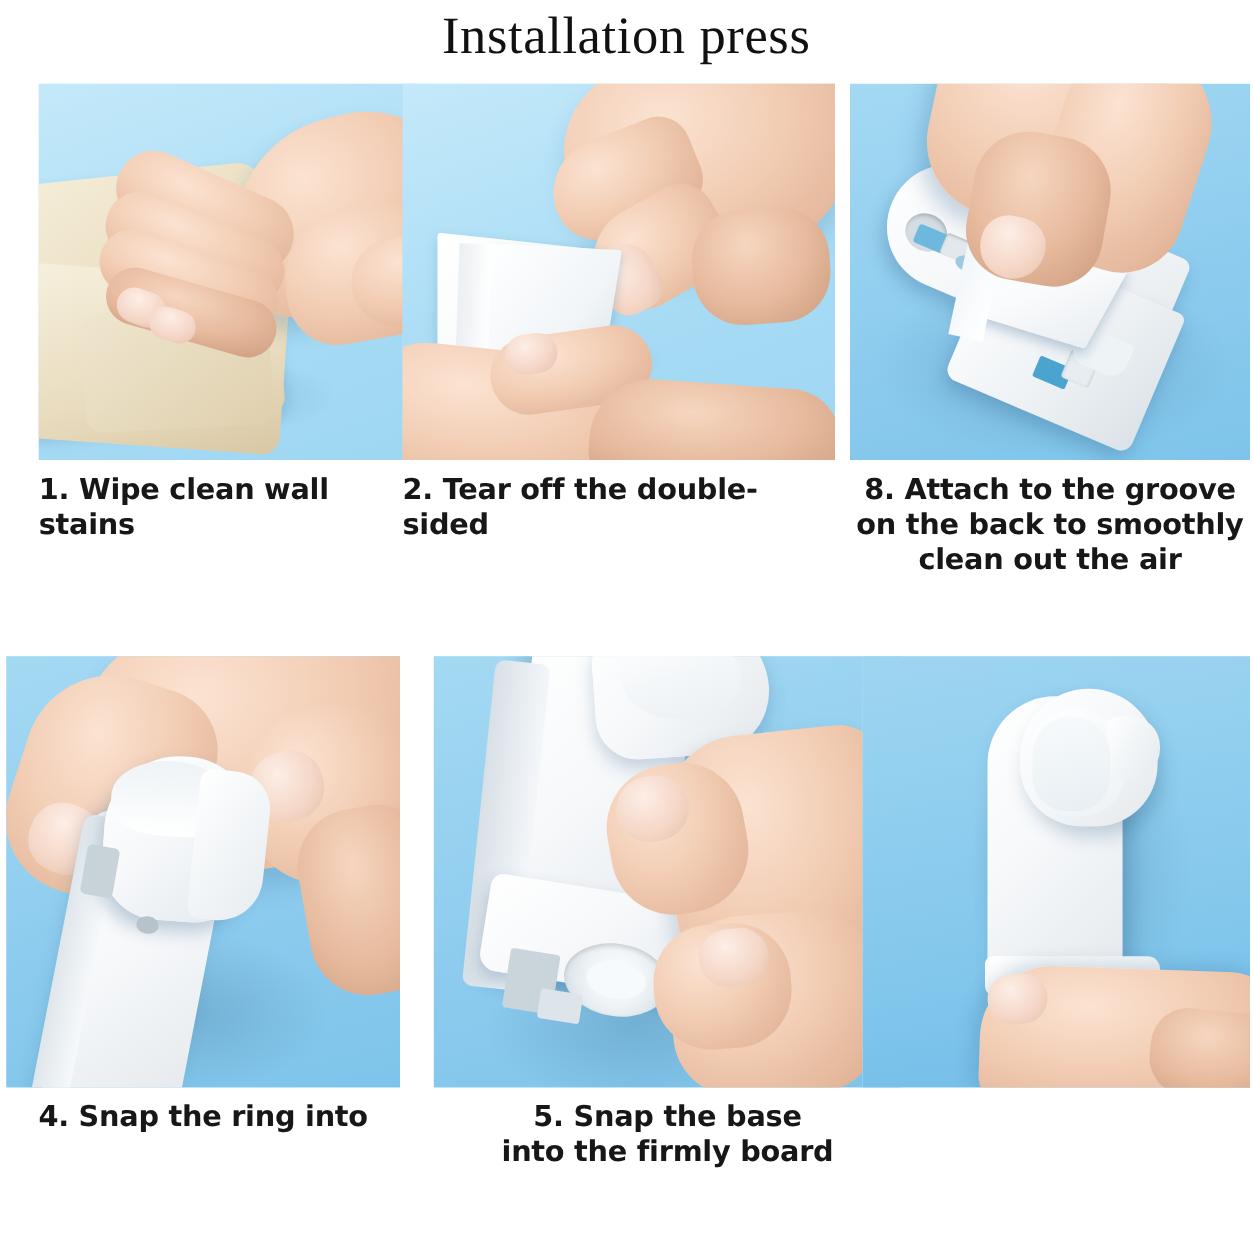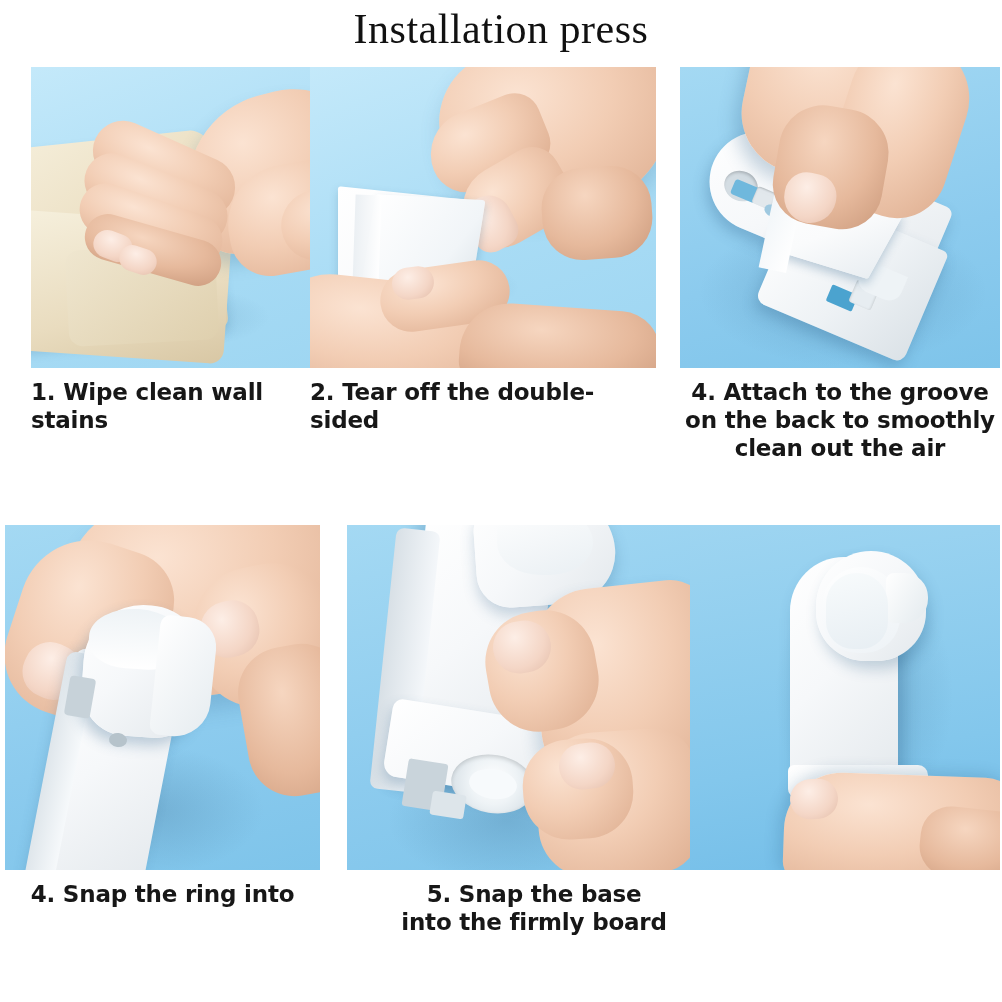--- a/index.html
+++ b/index.html
@@ -25,21 +25,21 @@
 
   
   .row { position: absolute; left: 0; width: 1002px; }
   .row-1 { top: 67px; }
   .row-2 { top: 525px; }
 
   .cell { position: absolute; top: 0; }
 
   
   .c1 { left: 5px;   width: 302px; margin-left: 26px; }
-  .c2 { left: 310px; width: 346px; }
+  .c2 { left: 322px; width: 346px; }
   .c3 { left: 680px; width: 320px; }
   
   .c4 { left: 5px;   width: 315px; }
   .c5 { left: 347px; width: 374px; }
   .c6 { left: 690px; width: 310px; }
 
   .photo {
     position: relative;
     width: 100%;
     overflow: hidden;
@@ -173,21 +173,21 @@
 
         <div class="film" style="left:100px; top:128px; width:108px; height:72px; transform:rotate(17deg) skewX(-12deg); border-radius:2px; box-shadow:2px 5px 9px rgba(50,100,140,.3);"></div>
         <div class="film" style="left:86px; top:130px; width:28px; height:74px; transform:rotate(12deg); background:linear-gradient(100deg,#f2f6f9,#ffffff);"></div>
 
         <div class="skin" style="left:66px; top:-56px; width:190px; height:170px; border-radius:70px 70px 60px 60px; transform:rotate(12deg); box-shadow:-4px 10px 18px rgba(50,100,140,.28);"></div>
         <div class="skin" style="left:160px; top:-30px; width:120px; height:180px; border-radius:60px 60px 50px 50px; transform:rotate(18deg);"></div>
         <div class="skin-d" style="left:96px; top:40px; width:110px; height:120px; border-radius:44px 44px 40px 40px; transform:rotate(10deg);"></div>
         <div class="nail" style="left:104px; top:106px; width:52px; height:50px; border-radius:22px 22px 26px 26px; transform:rotate(12deg);"></div>
       </div>
       <div class="caption cap-center">
-        <div>4. Attach to the groove</div>
+        <div>8. Attach to the groove</div>
         <div>on the back to smoothly</div>
         <div>clean out the air</div>
       </div>
     </div>
   </div>
 
   <div class="row row-2">
 
     <div class="cell c4">
       <div class="photo">

